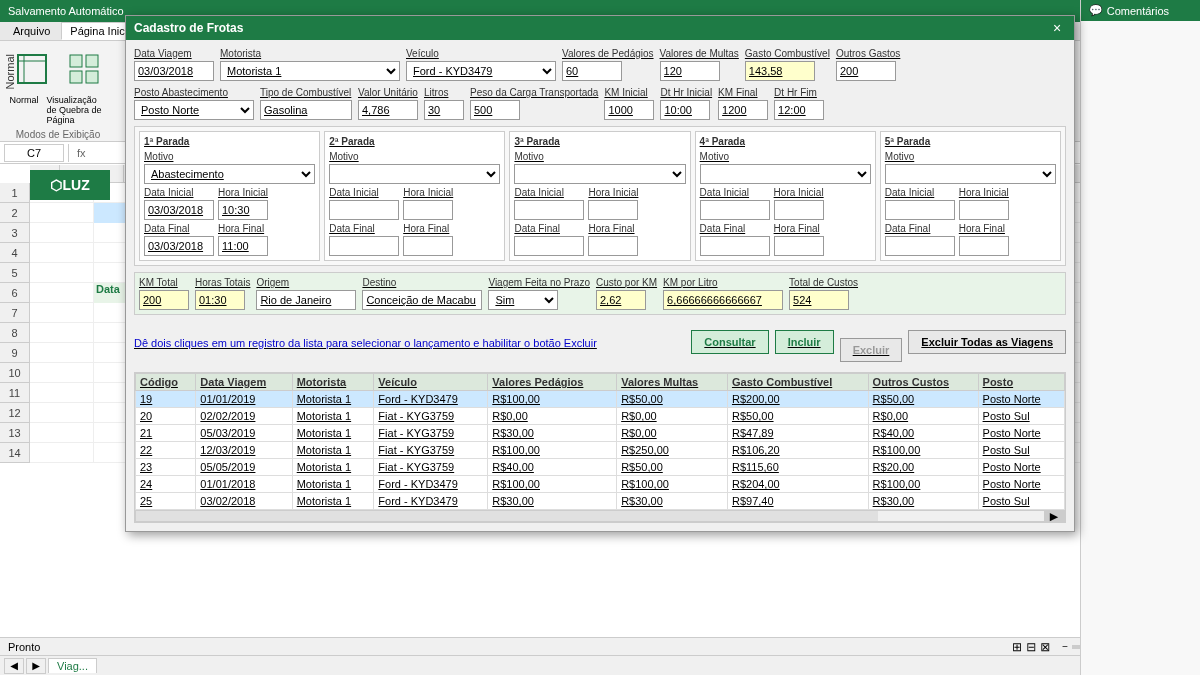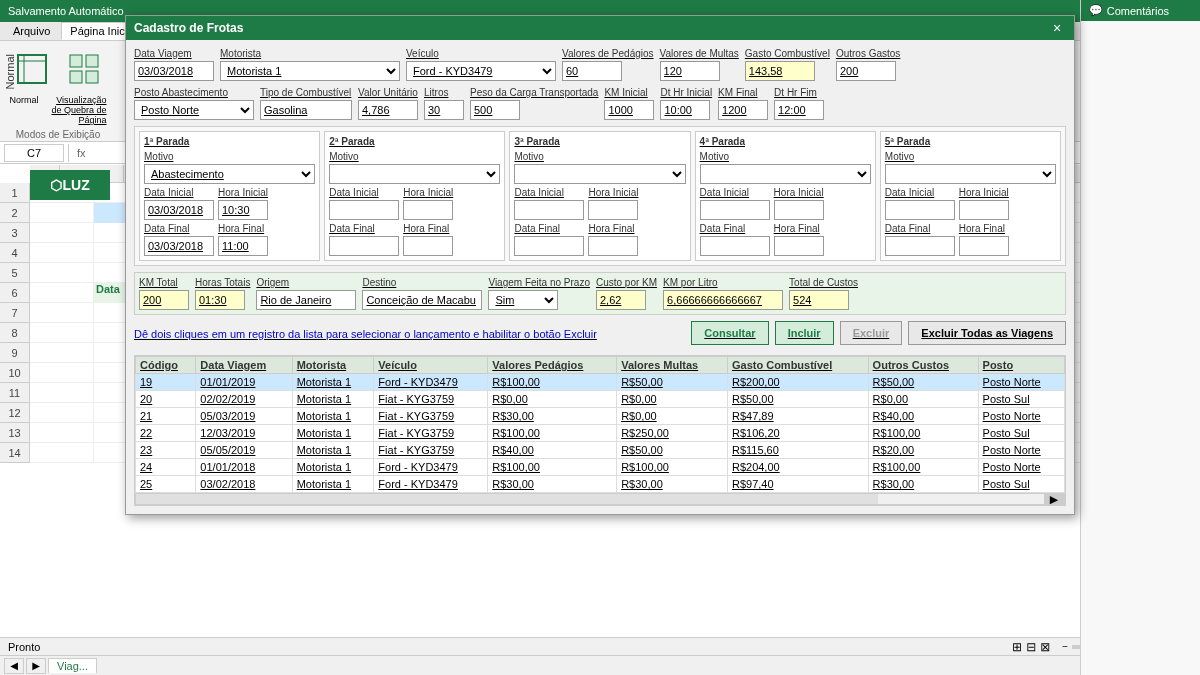--- a/index.html
+++ b/index.html
@@ -513,21 +513,21 @@
             <svg width="32" height="32" viewBox="0 0 32 32">
               <rect x="2" y="2" width="12" height="12" fill="#d4edda" stroke="#1e7b45" stroke-width="1"></rect>
               <rect x="18" y="2" width="12" height="12" fill="#d4edda" stroke="#1e7b45" stroke-width="1"></rect>
               <rect x="2" y="18" width="12" height="12" fill="#d4edda" stroke="#1e7b45" stroke-width="1"></rect>
               <rect x="18" y="18" width="12" height="12" fill="#d4edda" stroke="#1e7b45" stroke-width="1"></rect>
             </svg>
           </div>
         </div>
         <div style="display:flex; gap:8px; font-size:9px;">
           <span>Normal</span>
-          <span style="max-width:60px; text-align:right;text-decoration:underline;">Visualização de Quebra de Página</span>
+          <span style="max-width:60px; text-align:left;">Visualização de Quebra de Página</span>
         </div>
         <div style="font-size:10px; color:#666; margin-top:2px;">Modos de Exibição</div>
       </div>
     </div>
   </div>
 
   <div class="formula-bar">
     <input class="name-box" value="C7" readonly="" style="">
     <div class="formula-divider"></div>
     <span style="font-size:11px; color:#666; padding: 0 4px;">fx</span>
@@ -1118,21 +1118,21 @@
           <label class="form-label">Total de Custos</label>
           <input class="form-input yellow" style="width: 60px;" value="524" readonly="">
         </div>
       </div>
 
       <div style="display:flex; align-items:center; justify-content:space-between; margin-bottom:4px;">
         <span class="hint-text">Dê dois cliques em um registro da lista para selecionar o lançamento e habilitar o botão Excluir</span>
         <div class="action-buttons">
           <button class="btn btn-green">Consultar</button>
           <button class="btn btn-green">Incluir</button>
-          <button class="btn" style="color:#999;">Excluir</button>
+          <button class="btn" style="color:#999;margin-top:17px;">Excluir</button>
           <button class="btn">Excluir Todas as Viagens</button>
         </div>
       </div>
 
       <div class="data-table-container">
         <div class="table-scroll">
           <table class="data-table">
             <thead>
               <tr>
                 <th>Código</th>

